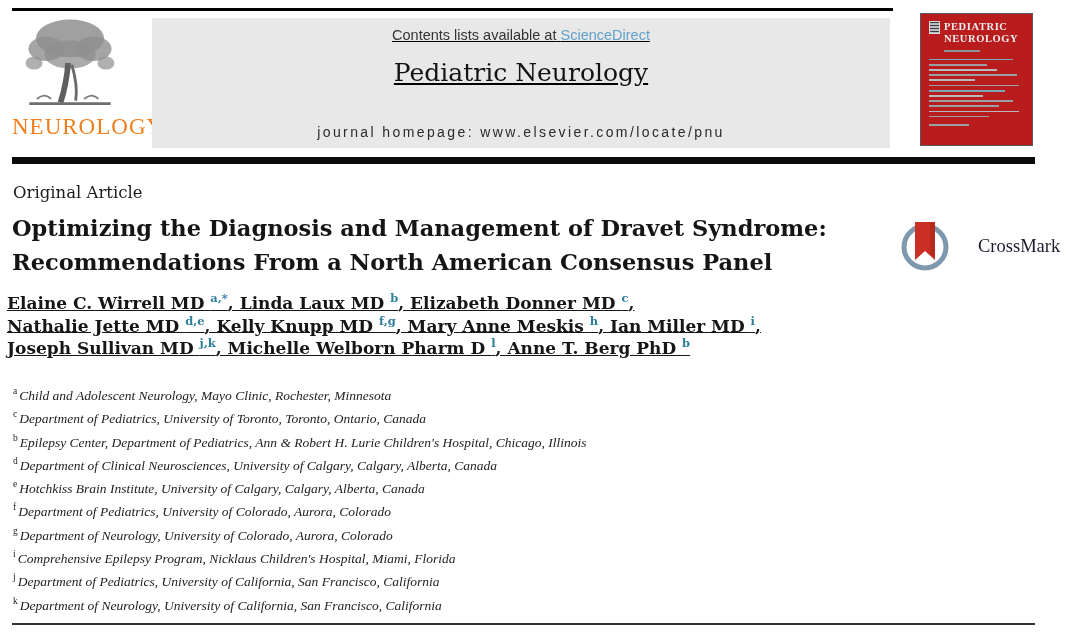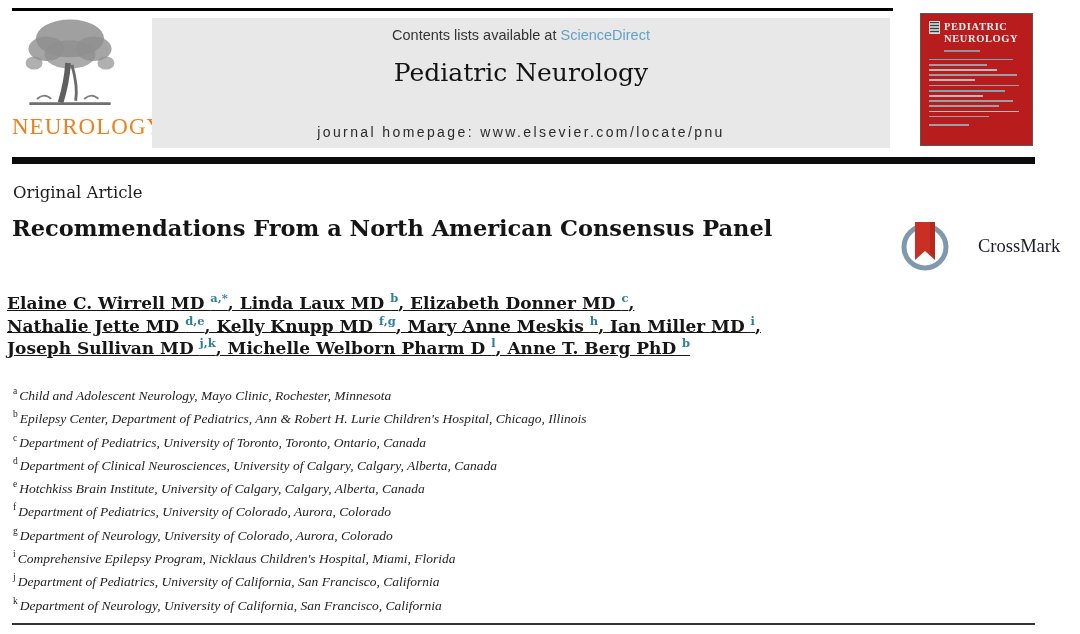--- a/index.html
+++ b/index.html
@@ -12,21 +12,21 @@
   .thick-bar   { position:absolute; left:12px; top:157px; width:1023px; height:7px; background:#0b0b0b; }
   .bottom-rule { position:absolute; left:12px; top:623px; width:1023px; height:2px; background:#333; }
 
   
   .elsevier { position:absolute; left:12px; top:13px; width:116px; height:134px; text-align:center; }
   .elsevier svg { width:104px; height:100px; display:block; margin:0 auto; }
   .els-word { font-family:"Liberation Serif", serif; font-size:23px; letter-spacing:1px;
               color:var(--elsevier-orange,#ee7f1c); line-height:1; margin-top:2px; }
 
   
-  .banner { position:absolute; left:152px; top:18px; width:738px; height:130px; background:#e8e8e8; text-align:center; }
+  .banner { position:absolute; left:152px; top:18px; width:738px; height:130px; background:#e8e8e8; text-align:center;text-decoration:underline; }
   .contents { padding-top:9px; font-size:14.5px; color:#333; }
   .sd-link { color:var(--sciencedirect-blue,#62a1c9); text-decoration:none; cursor:pointer; }
   .jtitle { margin-top:15px; font-family:"DejaVu Serif", serif; font-weight:normal;
             font-size:25px; color:#131313; }
   .homepage { position:absolute; bottom:8px; width:100%; font-size:14px; letter-spacing:2.4px; color:#2b2b2b; }
   .homepage span { letter-spacing:2.4px; }
 
   
   .cover { position:absolute; left:920px; top:13px; width:113px; height:133px;
            background:#b91c1c; border:1px solid #585858; padding:7px 8px; cursor:pointer; }
@@ -119,42 +119,43 @@
         <i style="width:60px"></i>
     </div>
     <div class="cover-foot"></div>
   </div>
 
   <div class="thick-bar"></div>
 
   <div class="article-type">Original Article</div>
 
   <h1 class="title">
+    <span>Optimizing the Diagnosis and Management of Dravet Syndrome:</span>
     <span>Recommendations From a North American Consensus Panel</span>
   </h1>
 
   <div class="crossmark">
     <svg width="52" height="52" viewBox="0 0 52 52">
       <circle cx="26" cy="27" r="21" fill="#ffffff" stroke="#7e98ae" stroke-width="5"></circle>
       <path d="M16 2 H36 V40 L26 31 L16 40 Z" fill="#c92f22"></path>
       <path d="M31 2 h5 v36 l-5 -4.5 z" fill="#a8241a" opacity=".55"></path>
     </svg>
     <span class="crossmark-label">CrossMark</span>
   </div>
 
   <div class="authors">
       <div>Elaine C. Wirrell MD <sup>a,*</sup>, Linda Laux MD <sup>b</sup>, Elizabeth Donner MD <sup>c</sup>,</div>
       <div>Nathalie Jette MD <sup>d,e</sup>, Kelly Knupp MD <sup>f,g</sup>, Mary Anne Meskis <sup>h</sup>, Ian Miller MD <sup>i</sup>,</div>
       <div>Joseph Sullivan MD <sup>j,k</sup>, Michelle Welborn Pharm D <sup>l</sup>, Anne T. Berg PhD <sup>b</sup></div>
     </div>
 
   <div class="affils">
       <div><sup>a</sup>Child and Adolescent Neurology, Mayo Clinic, Rochester, Minnesota</div>
+      <div><sup>c</sup>Department of Pediatrics, University of Toronto, Toronto, Ontario, Canada</div>
       <div><sup>b</sup>Epilepsy Center, Department of Pediatrics, Ann &amp; Robert H. Lurie Children's Hospital, Chicago, Illinois</div>
-      <div><sup>c</sup>Department of Pediatrics, University of Toronto, Toronto, Ontario, Canada</div>
       <div><sup>d</sup>Department of Clinical Neurosciences, University of Calgary, Calgary, Alberta, Canada</div>
       <div><sup>e</sup>Hotchkiss Brain Institute, University of Calgary, Calgary, Alberta, Canada</div>
       <div><sup>f</sup>Department of Pediatrics, University of Colorado, Aurora, Colorado</div>
       <div><sup>g</sup>Department of Neurology, University of Colorado, Aurora, Colorado</div>
       <div><sup>i</sup>Comprehensive Epilepsy Program, Nicklaus Children's Hospital, Miami, Florida</div>
       <div><sup>j</sup>Department of Pediatrics, University of California, San Francisco, California</div>
       <div><sup>k</sup>Department of Neurology, University of California, San Francisco, California</div>
     </div>
 
   <div class="bottom-rule"></div>

